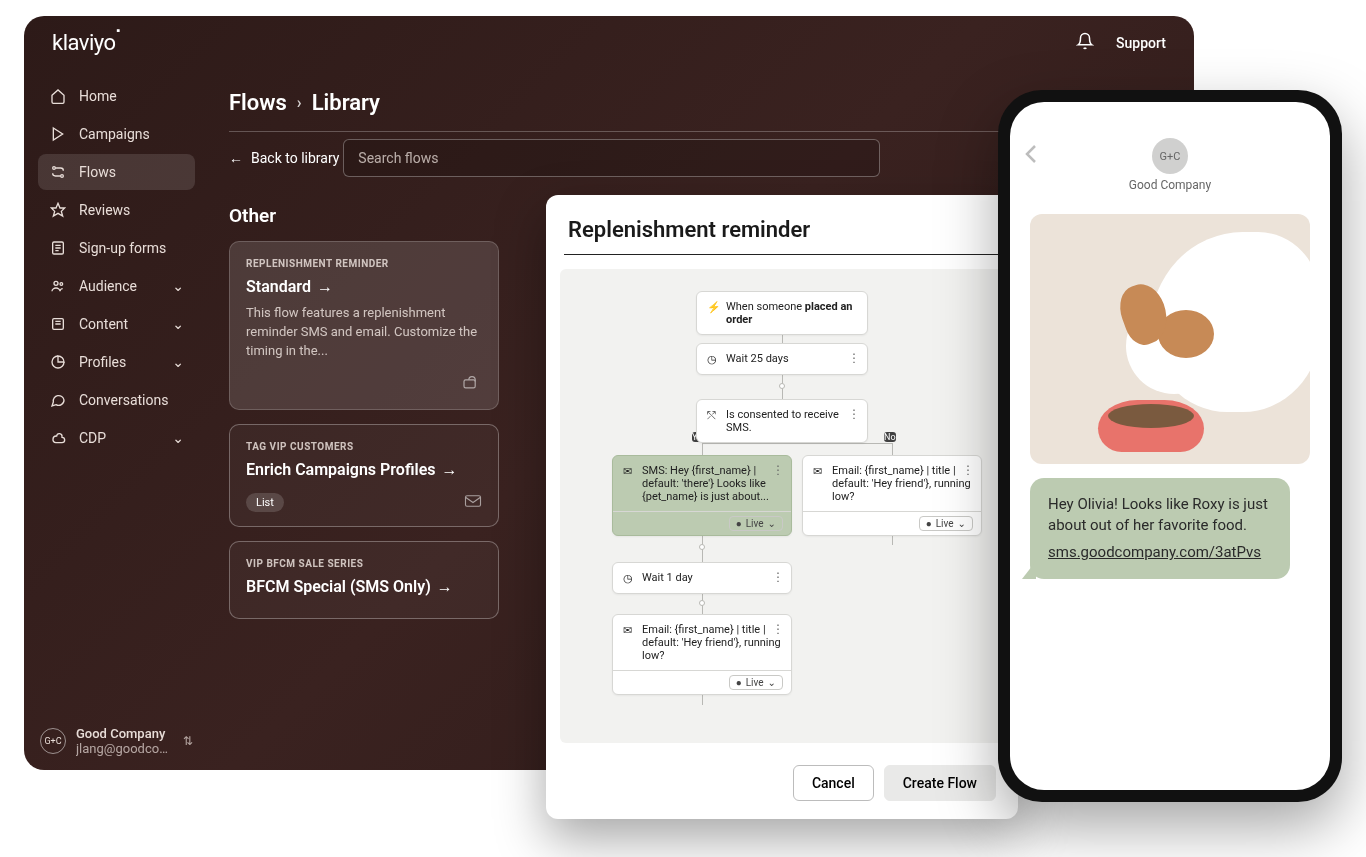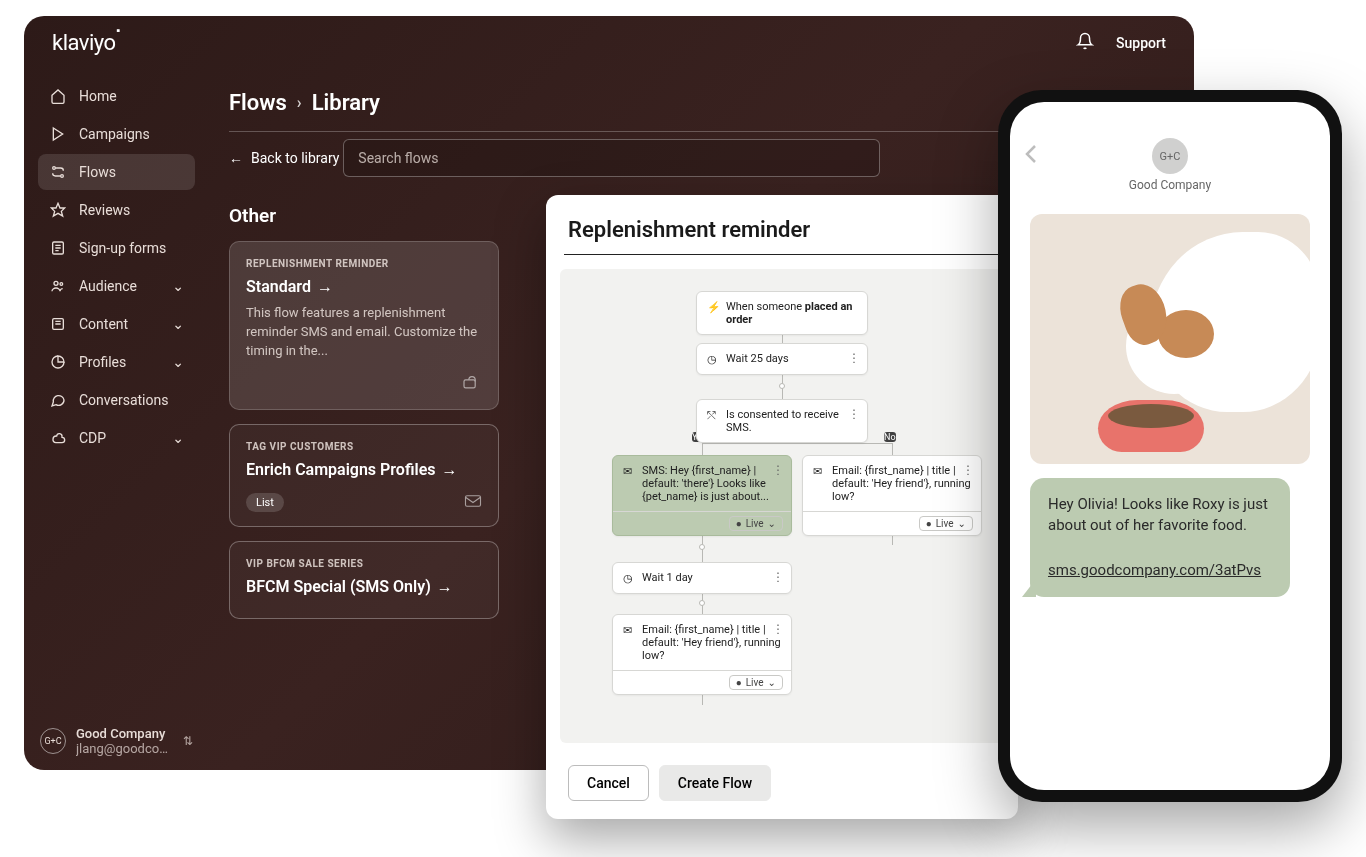--- a/index.html
+++ b/index.html
@@ -58,41 +58,41 @@
 .wait2{left:52px;top:293px;width:180px}
 .email2{left:52px;top:345px;width:180px}
 .dots{position:absolute;right:7px;top:7px;font-size:12px;color:#666;letter-spacing:0}
 .live-pill{display:flex;align-items:center;justify-content:flex-end;gap:4px;padding:4px 8px;border-top:1px solid #d7d7d4;font-size:10px;color:#444}
 .live-pill .chip2{border:1px solid #c9c9c6;border-radius:4px;padding:1px 6px;display:inline-flex;align-items:center;gap:4px}
 .ylabel{position:absolute;font-size:9px;background:#404040;color:#fff;border-radius:3px;padding:0 0}
 .conn{position:absolute;background:#b8b8b4}
 .vline{width:1px}
 .hline{height:1px}
 .knob{position:absolute;width:6px;height:6px;border:1px solid #b8b8b4;background:#fff;border-radius:50%;transform:translate(-50%,-50%)}
-.modal-footer{display:flex;justify-content:flex-start;gap:10px;padding:12px 22px 18px}
+.modal-footer{display:flex;justify-content:flex-end;gap:10px;padding:12px 22px 18px}
 .btn{font-size:14px;font-weight:500;padding:9px 18px;border-radius:6px;border:1px solid #bcbcbc;background:#fff;cursor:pointer}
 .btn.primary{background:#e9e9e8;border-color:#e9e9e8}
 
 .phone{position:absolute;top:90px;left:998px;width:344px;height:712px;background:#111;border-radius:44px;padding:12px;box-shadow:0 25px 60px rgba(0,0,0,.35)}
 .phone-screen{width:100%;height:100%;background:#fff;border-radius:34px;overflow:hidden;position:relative}
 .phone-head{display:flex;flex-direction:column;align-items:center;padding:36px 0 8px;position:relative}
 .phone-back{position:absolute;left:14px;top:42px;color:#bdbdbd}
 .phone-avatar-c{width:36px;height:36px;border-radius:50%;background:#d0d0cf;display:flex;align-items:center;justify-content:center;font-size:11px;color:#666;margin-bottom:4px}
 .phone-contact{font-size:12px;color:#666}
 .phone-image{margin:14px 20px;height:250px;border-radius:12px;background:#ece3d9;position:relative;overflow:hidden}
 .bowl{position:absolute;bottom:12px;left:68px;width:106px;height:52px;background:#e8736b;border-radius:50px 50px 30px 30px / 36px 36px 30px 30px}
 .bowl:before{content:"";position:absolute;top:4px;left:10px;width:86px;height:24px;background:#7a5a3f;border-radius:50%}
 .dog-body{position:absolute;right:-10px;top:18px;width:170px;height:180px;background:#fff;border-radius:60% 40% 50% 50%}
 .dog-head{position:absolute;left:96px;top:84px;width:96px;height:96px;background:#fff;border-radius:50%}
 .dog-ear{position:absolute;left:92px;top:70px;width:44px;height:60px;background:#c78a56;border-radius:50% 50% 60% 40%;transform:rotate(-20deg)}
 .dog-patch{position:absolute;left:128px;top:96px;width:56px;height:48px;background:#c78a56;border-radius:50%}
 .bubble{margin:6px 40px 0 20px;background:#bccbb1;border-radius:14px;padding:16px 18px;font-size:15px;line-height:1.4;color:#2a2a2a;position:relative}
 .bubble:after{content:"";position:absolute;left:-8px;bottom:0;width:0;height:0;border-right:14px solid #bccbb1;border-top:18px solid transparent}
 .bubble a{color:#2a2a2a;text-decoration:underline}
-.sms-link{margin-top:24px;display:block}
+.sms-link{margin-top:6px;display:block}
 </style>
 </head>
 <body>
 
 <div class="app-window">
   <div class="app-header">
     <div class="logo"><span>klaviyo</span><sup>▪</sup></div>
     <div class="header-right">
       <span class="bell-icon">
         <svg viewBox="0 0 24 24" fill="none" stroke="#fff" stroke-width="2">

